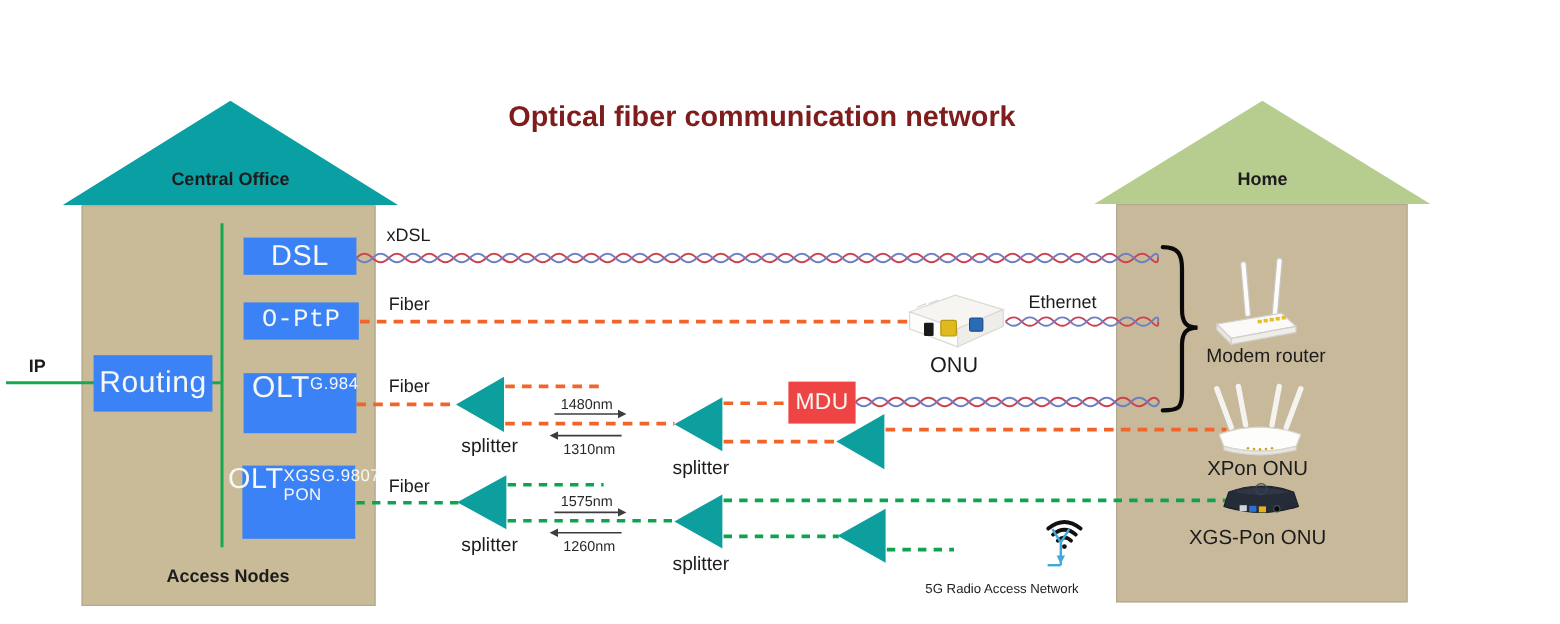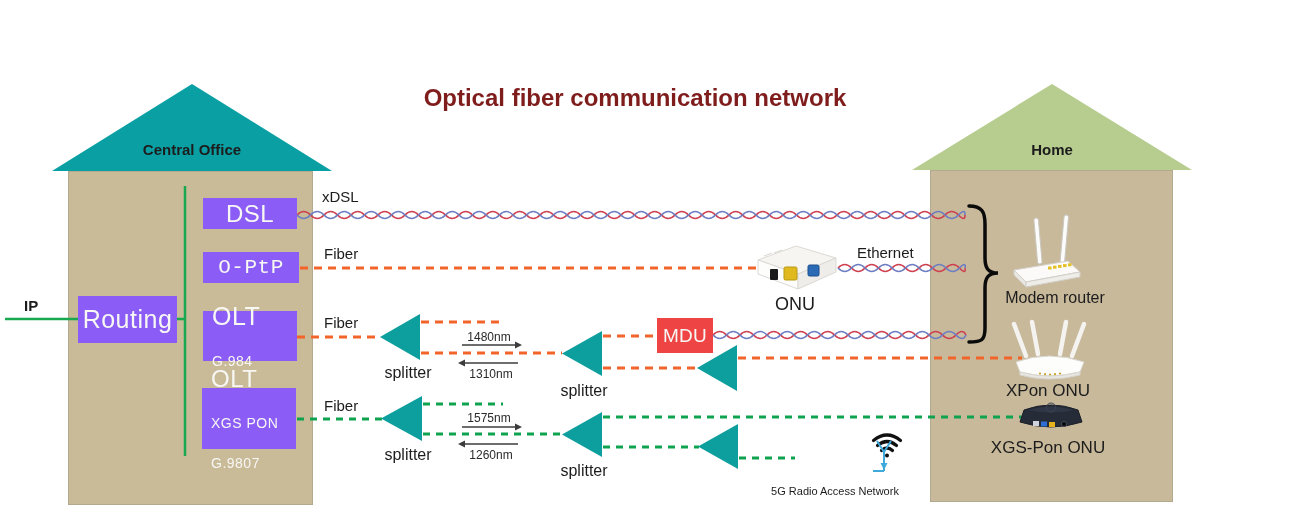--- a/index.html
+++ b/index.html
@@ -4,41 +4,42 @@
 <style>
   html,body{margin:0;padding:0;background:#fff;}
   #stage{position:relative;width:1300px;height:520px;background:#fff;overflow:hidden;
          font-family:"Liberation Sans",sans-serif;color:#1c1c1c;}
   .bldg{position:absolute;z-index:0;}
   .roof{position:absolute;z-index:0;clip-path:polygon(50% 0,100% 100%,0 100%);}
   #overlay{position:absolute;left:0;top:0;z-index:1;}
   .lbl{position:absolute;z-index:2;font-size:15px;white-space:nowrap;}
   .bold{font-weight:bold;}
   .ctr{text-align:center;}
-  .nodebox{position:absolute;z-index:2;background:#8b5cf6;color:#f7f7f4;
+  .nodebox{position:absolute;z-index:2;background:#3b82f6;color:#f7f7f4;
            display:flex;align-items:center;justify-content:center;letter-spacing:.5px;}
-  .nodebox.multi{flex-direction:column;align-items:flex-start;justify-content:center;padding-left:9px;box-sizing:border-box;gap:24px;}
+  .nodebox.multi{flex-direction:row;align-items:flex-start;justify-content:center;padding-left:9px;box-sizing:border-box;}
   .sm{font-size:14px;letter-spacing:.5px;}
   .nm{position:absolute;z-index:2;font-size:12px;color:#2a2a2a;width:56px;text-align:center;}
   .splitter-lbl{position:absolute;z-index:2;font-size:16px;width:76px;text-align:center;}
   .dev-lbl{position:absolute;z-index:2;font-size:16px;text-align:center;}
 </style>
 </head>
 <body>
 
 <div id="stage">
 
   <div class="roof" style="left:52px;top:84px;width:280px;height:87px;background:#0aa0a3;"></div>
   <div class="bldg" style="left:68px;top:171px;width:245px;height:334px;background:#c9ba98;border:1px solid #b3a98f;box-sizing:border-box;"></div>
   <div class="roof" style="left:912px;top:84px;width:280px;height:86px;background:#b7cd90;"></div>
   <div class="bldg" style="left:930px;top:170px;width:243px;height:332px;background:#c8b99b;border:1px solid #b3a98f;box-sizing:border-box;"></div>
 
   <div class="lbl bold ctr" style="left:380px;top:84px;width:510px;font-size:24px;color:#7f1d1d;">Optical fiber communication network</div>
   <div class="lbl bold ctr" style="left:912px;top:141px;width:280px;">Home</div>
   <div class="lbl bold ctr" style="left:52px;top:141px;width:280px;">Central Office</div>
+  <div class="lbl bold ctr" style="left:90px;top:472px;width:200px;">Access Nodes</div>
   <div class="lbl bold" style="left:24px;top:297px;">IP</div>
 
   <svg id="overlay" width="1300" height="520" viewBox="0 0 1300 520">
 
     <g stroke="#18a850" stroke-width="2.5">
       <line x1="5" y1="319" x2="184" y2="319"></line>
       <line x1="185" y1="186" x2="185" y2="456"></line>
     </g>
 
     <g stroke="#f2652a" stroke-width="3" stroke-dasharray="8 6">

